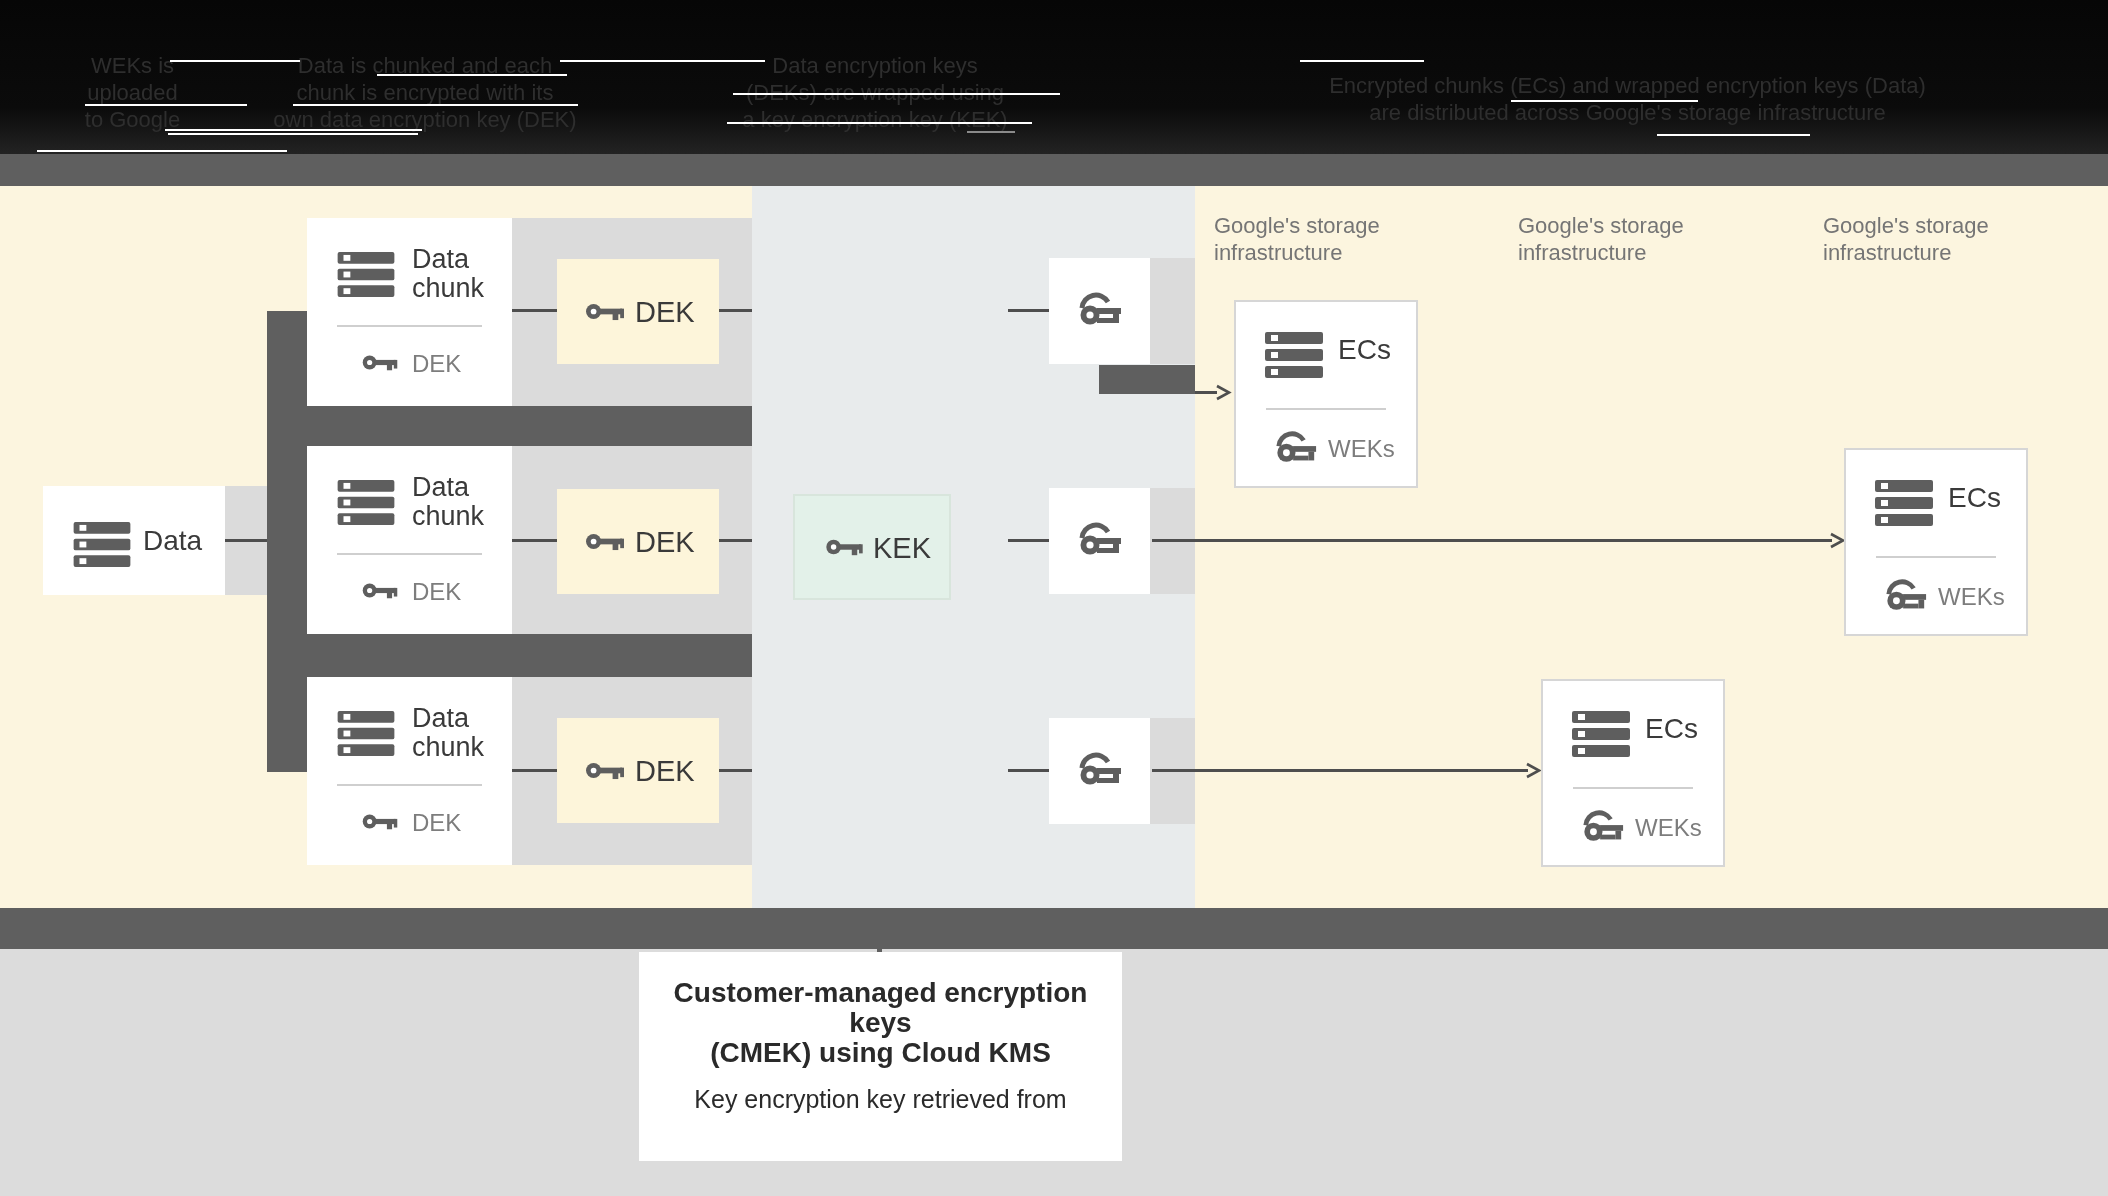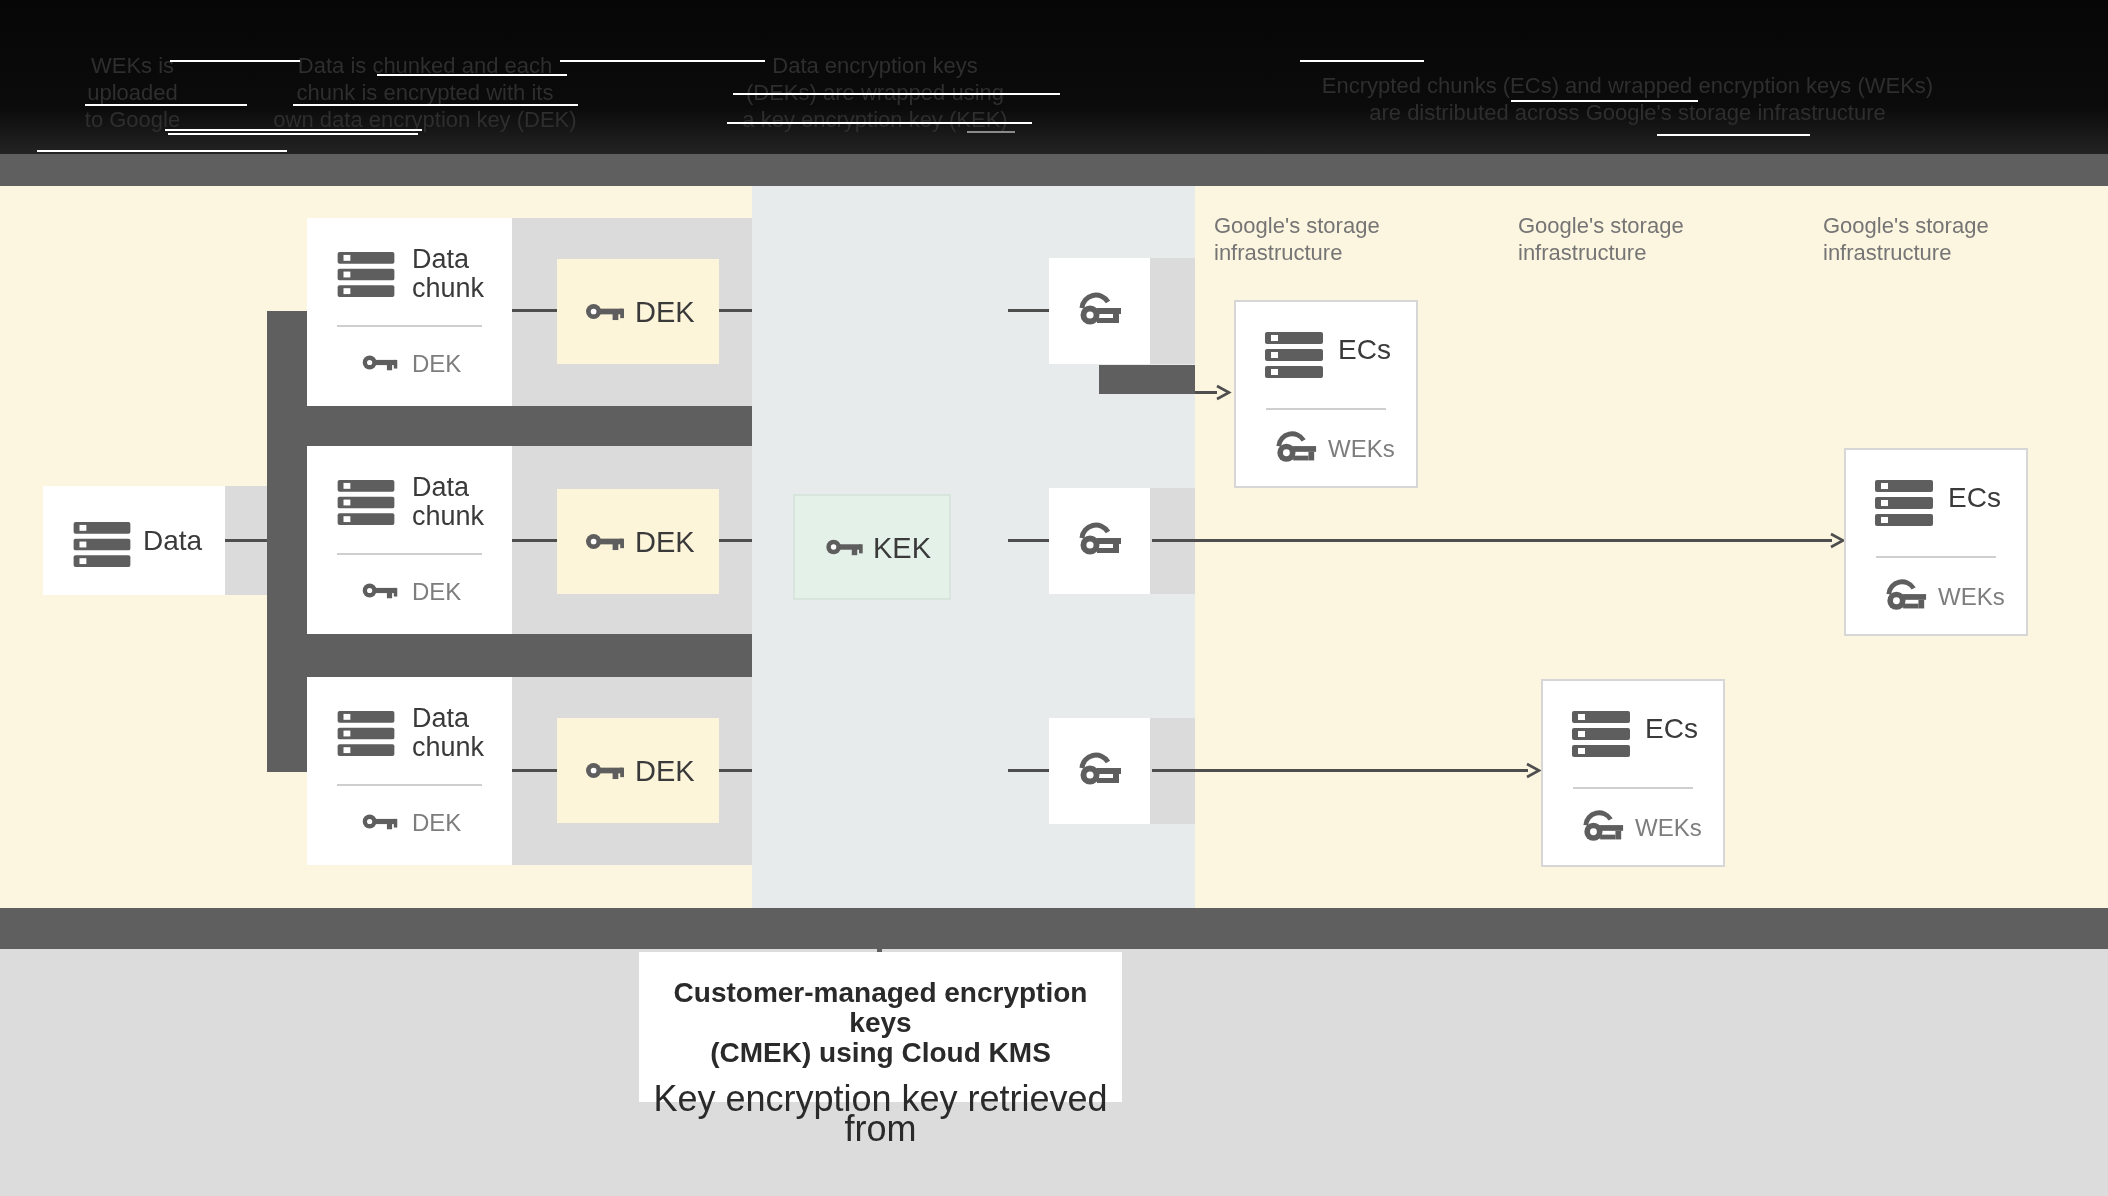--- a/index.html
+++ b/index.html
@@ -27,23 +27,23 @@
   .kekbox{background:#E3F1E9;border:2px solid #D8E5DC;box-sizing:border-box;}
   .ecsbox{background:#FFFFFF;border:2px solid #D6D6D6;box-sizing:border-box;}
   
   .hline{position:absolute;height:3px;background:#4E4E4E;}
   .chev{position:absolute;width:18px;height:18px;}
   
   .lbl-dark{color:#3A3A3A;font-size:28px;line-height:29px;white-space:pre-line;}
   .lbl-key{color:#3A3A3A;font-size:29px;}
   .lbl-gray-sm{color:#7D7D7D;font-size:24px;}
   .storage-lbl{color:#757575;font-size:22px;line-height:27px;white-space:pre-line;}
-  .caption-box{left:639px;top:952px;width:483px;height:150px;background:#FFFFFF;text-align:center;}
+  .caption-box{left:639px;top:952px;width:483px;height:209px;background:#FFFFFF;text-align:center;}
   .cap-head{margin-top:26px;font-weight:bold;color:#2A2A2A;font-size:28px;line-height:30px;white-space:pre-line;}
-  .cap-body{margin-top:16px;color:#2A2A2A;font-size:36px;line-height:30px;}
+  .cap-body{margin-top:16px;color:#2A2A2A;font-size:25px;line-height:30px;}
   .cap-bold{font-weight:bold;color:#2A2A2A;font-size:28px;line-height:30px;}
   .icon{display:block;}
 </style>
 </head>
 <body>
 
 <svg width="0" height="0" style="position:absolute" aria-hidden="true">
   <defs>
     <symbol id="sym-server" viewBox="0 0 58 46">
       <g fill="#5E5E5E">
@@ -90,21 +90,21 @@
 
   <div class="abs hcap" style="left:40px;top:52px;width:185px;">WEKs is
 uploaded
 to Google</div>
   <div class="abs hcap" style="left:255px;top:52px;width:340px;">Data is chunked and each
 chunk is encrypted with its
 own data encryption key (DEK)</div>
   <div class="abs hcap" style="left:720px;top:52px;width:310px;">Data encryption keys
 (DEKs) are wrapped using
 a key encryption key (KEK)</div>
-  <div class="abs hcap" style="left:1300px;top:72px;width:655px;">Encrypted chunks (ECs) and wrapped encryption keys (WEKs)
+  <div class="abs hcap" style="left:1300px;top:72px;width:655px;">Encrypted chunks (ECs) and wrapped encryption keys (Data)
 are distributed across Google's storage infrastructure</div>
 
   <div class="streak" style="left:170px;top:60px;width:130px;"></div>
   <div class="streak" style="left:560px;top:60px;width:205px;"></div>
   <div class="streak" style="left:1300px;top:60px;width:124px;"></div>
   <div class="streak" style="left:377px;top:74px;width:190px;"></div>
   <div class="streak" style="left:733px;top:93px;width:327px;"></div>
   <div class="streak" style="left:85px;top:104px;width:162px;"></div>
   <div class="streak" style="left:293px;top:104px;width:285px;"></div>
   <div class="streak" style="left:727px;top:122px;width:305px;"></div>

